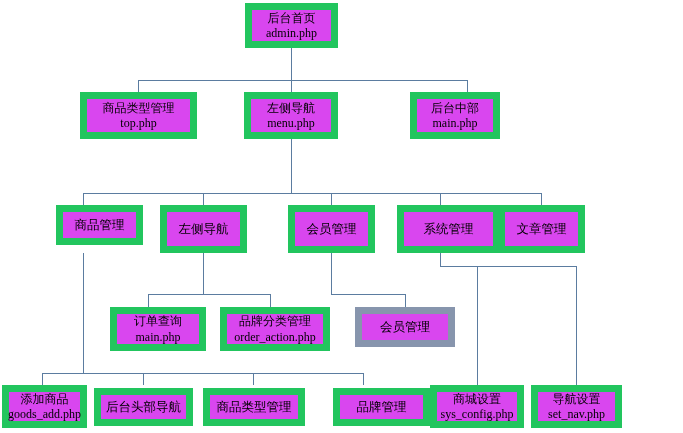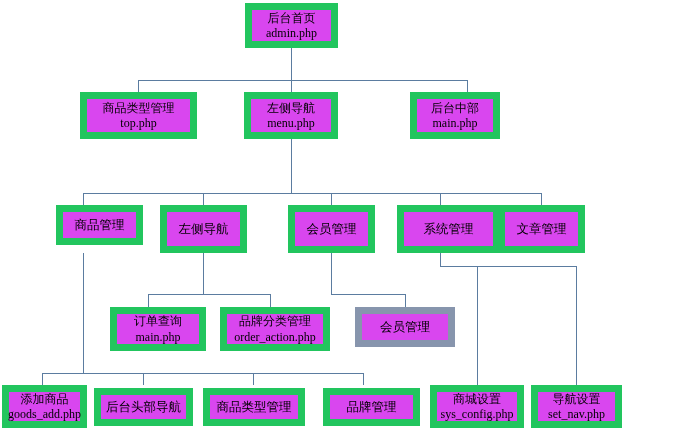--- a/index.html
+++ b/index.html
@@ -144,21 +144,21 @@
   </div>
 
   <div class="node single" style="left:94px;top:388px;width:99px;height:38px;">
     <span class="cn">后台头部导航</span>
   </div>
 
   <div class="node single" style="left:203px;top:388px;width:102px;height:38px;">
     <span class="cn">商品类型管理</span>
   </div>
 
-  <div class="node single" style="left:323px;top:388px;width:97px;height:38px;">
+  <div class="node single" style="left:333px;top:388px;width:97px;height:38px;">
     <span class="cn">品牌管理</span>
   </div>
 
   <div class="node" style="left:430px;top:385px;width:94px;height:43px;">
     <span class="cn">商城设置</span>
     <span class="en">sys_config.php</span>
   </div>
 
   <div class="node" style="left:531px;top:385px;width:91px;height:43px;">
     <span class="cn">导航设置</span>

